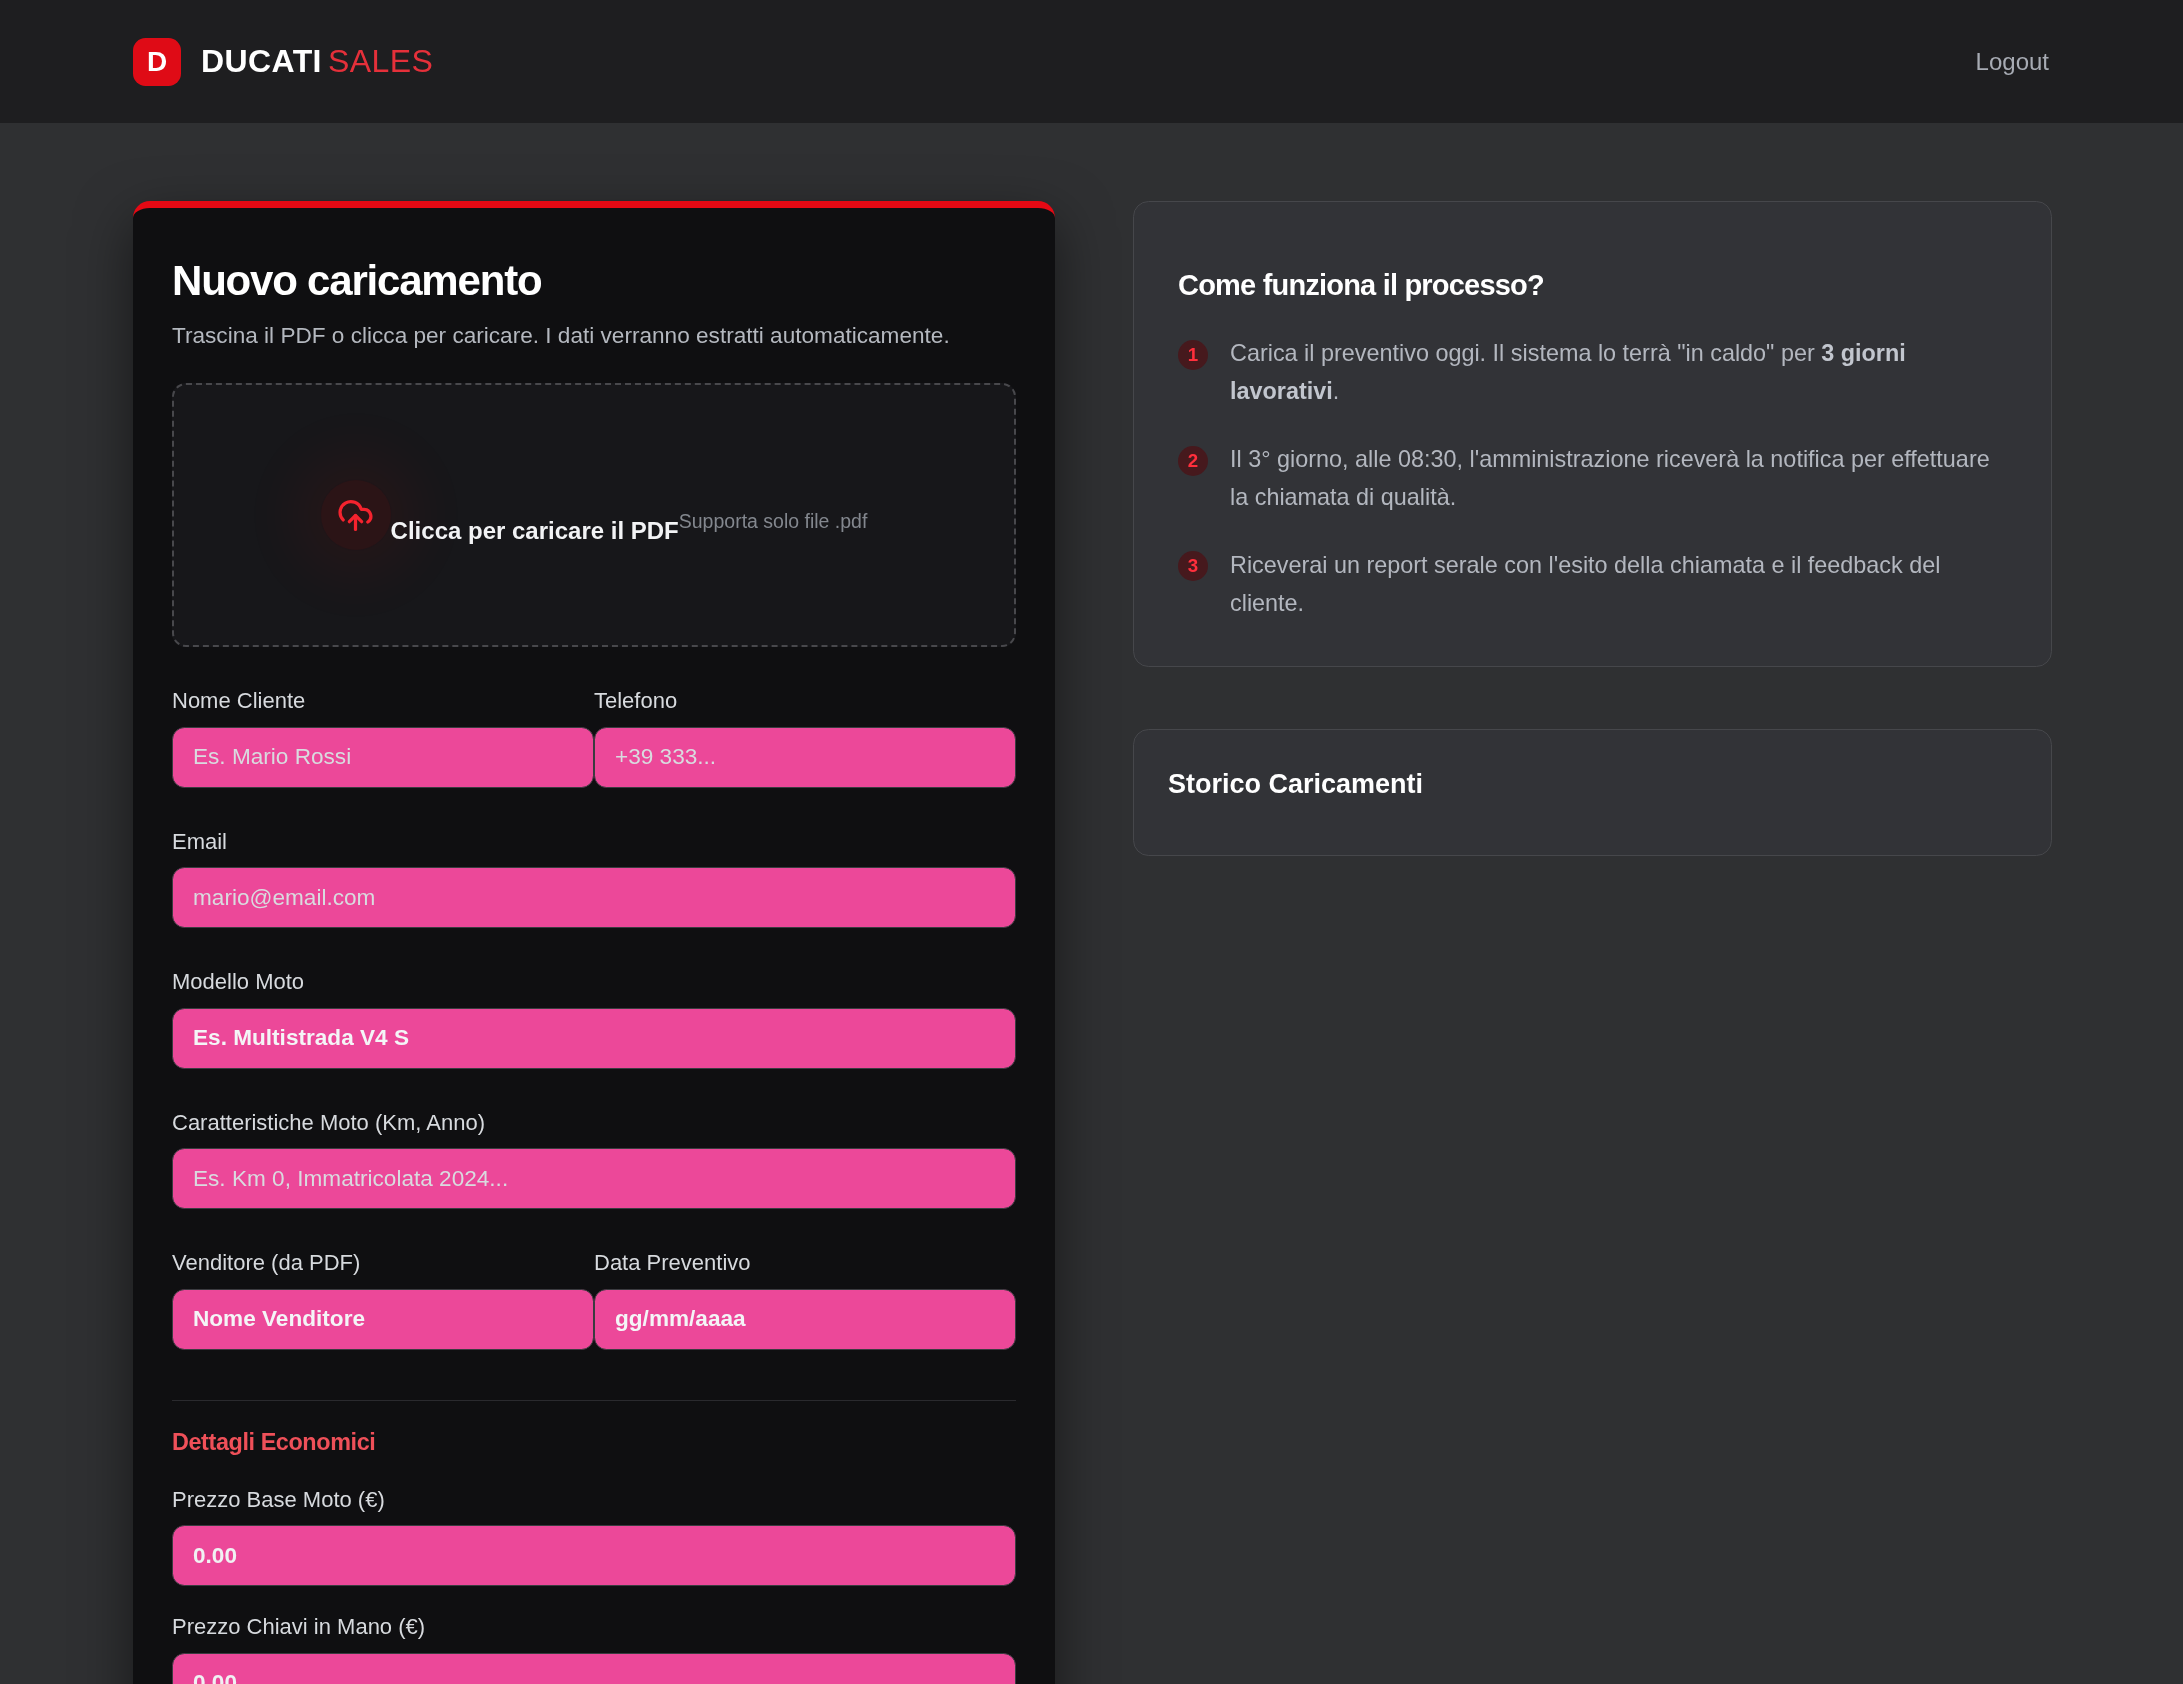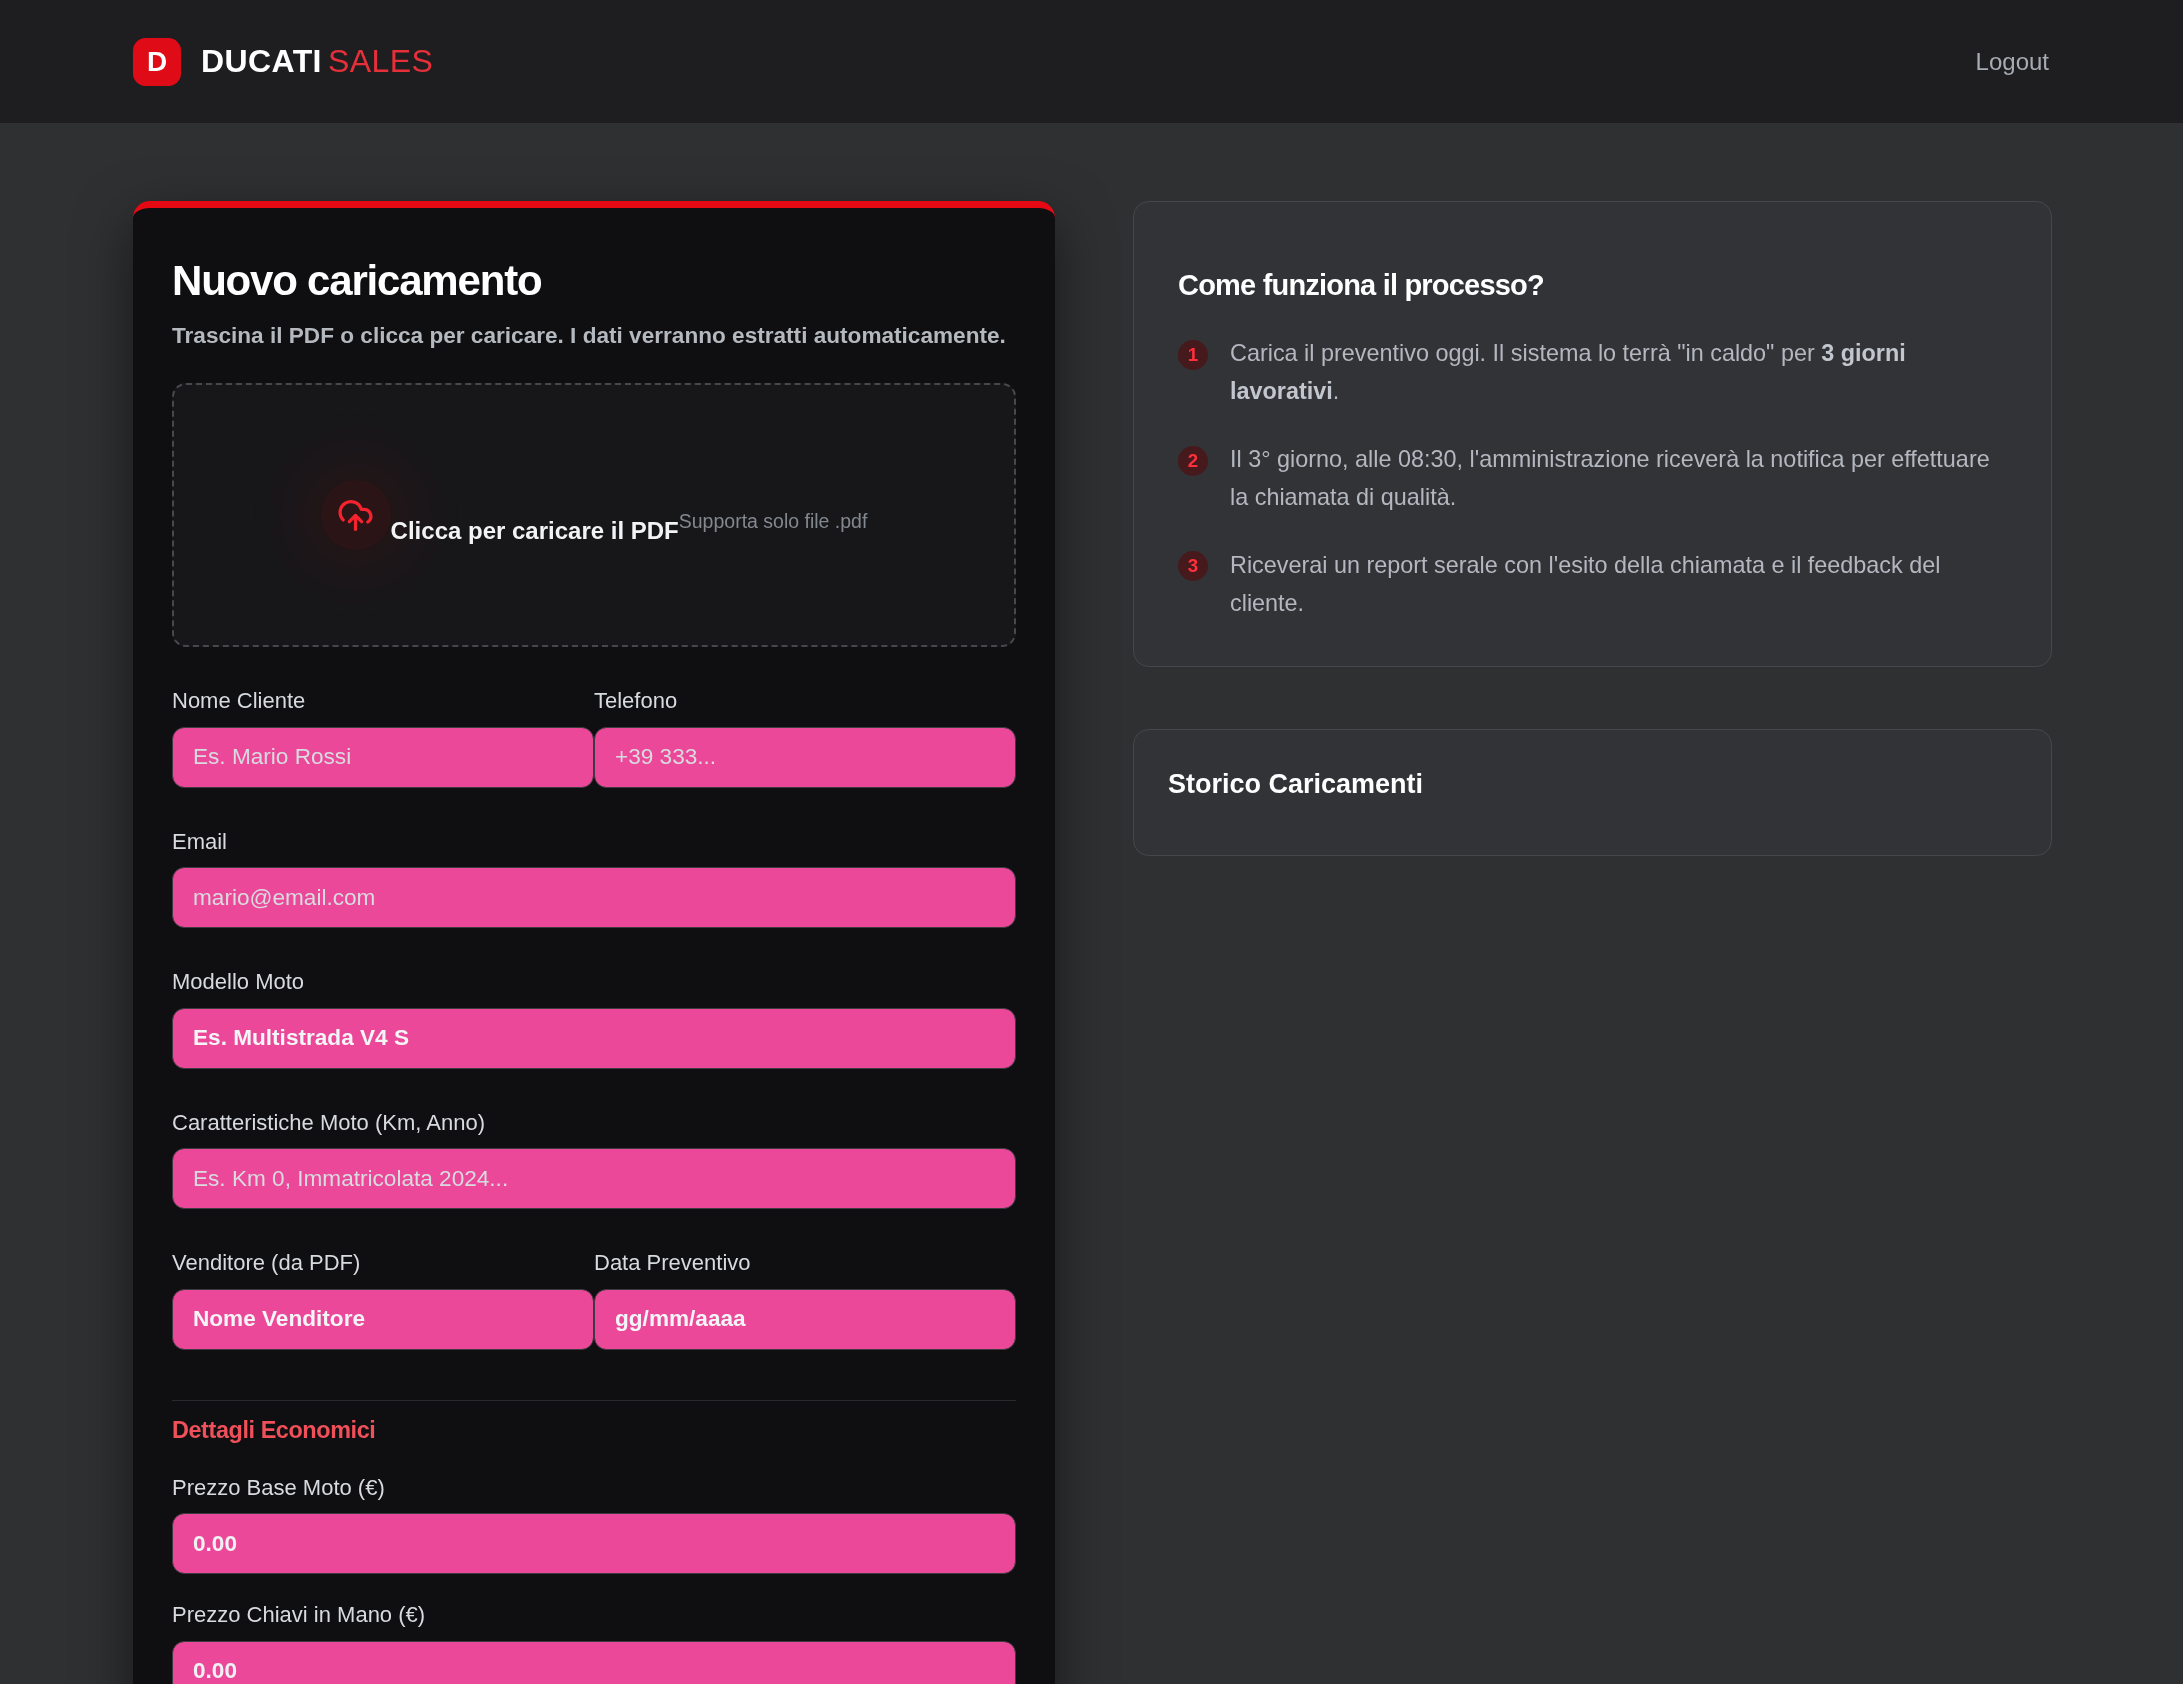--- a/index.html
+++ b/index.html
@@ -36,21 +36,21 @@
   
   .upload-card {
     flex:none; width:922px;
     background:#0f0f11;
     border-top:7px solid #e50914;
     border-radius:17px;
     padding:41px 39px 47px;
     box-shadow:0 20px 55px rgba(0,0,0,.5);
   }
   .card-title { font-size:42px; font-weight:700; letter-spacing:-1.2px; color:#ffffff; margin-top:7.8px; }
-  .card-subtitle { margin-top:18.7px; font-size:22.6px; color:#b4b8bf;font-weight:bold; }
+  .card-subtitle { margin-top:18.7px; font-size:22.6px; color:#b4b8bf; }
   .dropzone {
     margin-top:34px; height:264px;
     border:2.3px dashed #48484c; border-radius:14px; background:#17171a;
     display:flex; flex-direction:row; align-items:center; justify-content:center;
     cursor:pointer;
   }
   .glow-circle {
     width:70px; height:70px; border-radius:50%;
     background:#2b1416;
     box-shadow:0 0 55px 31px rgba(229,9,20,.06);
@@ -64,21 +64,21 @@
   .field-input {
     width:100%; height:61px;
     background:#ec4899; border:1.6px solid #3b3b40; border-radius:12.5px;
     padding:0 20px; font-family:inherit; font-size:22.6px; color:#f0f1f3;
     outline:none;
   }
   .field-input::placeholder { color:#d9dbdf; opacity:1; font-weight:400; }
   .field-input.strong::placeholder { color:#f4f5f7; font-weight:700; }
   .field-input.value-bold { font-weight:700; }
   .divider { margin-top:50px; border-top:1.6px solid #2a2a2e; }
-  .section-title { margin-top:16px; font-size:23.4px; font-weight:700; letter-spacing:-0.4px; color:#ef5059; }
+  .section-title { margin-top:28px; font-size:23.4px; font-weight:700; letter-spacing:-0.4px; color:#ef5059; }
   .mt-40 { margin-top:31px; } .mt-36 { margin-top:28px; }
   
   .right-col { flex:1; min-width:0; }
   .panel {
     background:#323337; border:1.6px solid #46474b; border-radius:15.6px;
   }
   .process-panel { padding:42px 44px 44px; }
   .panel-title { font-size:29px; font-weight:700; letter-spacing:-0.8px; color:#ffffff;margin-top:25px; }
   .steps { margin-top:33px; display:flex; flex-direction:column; gap:30px; }
   .step { display:flex; align-items:flex-start; gap:22px; }

